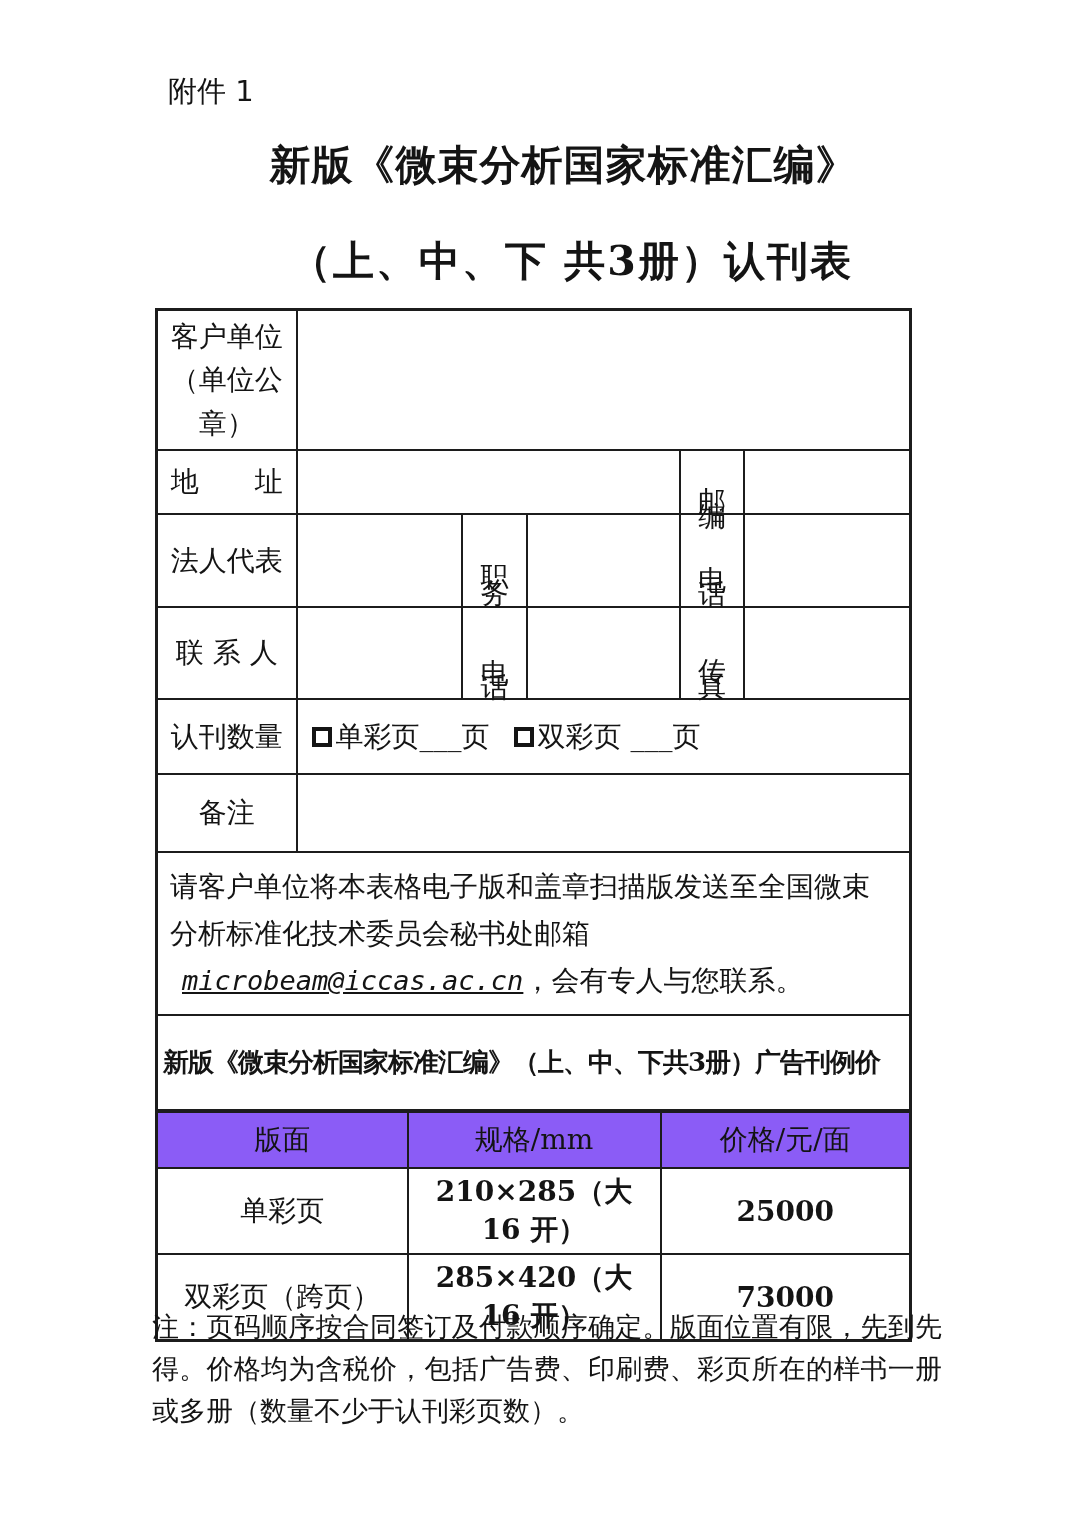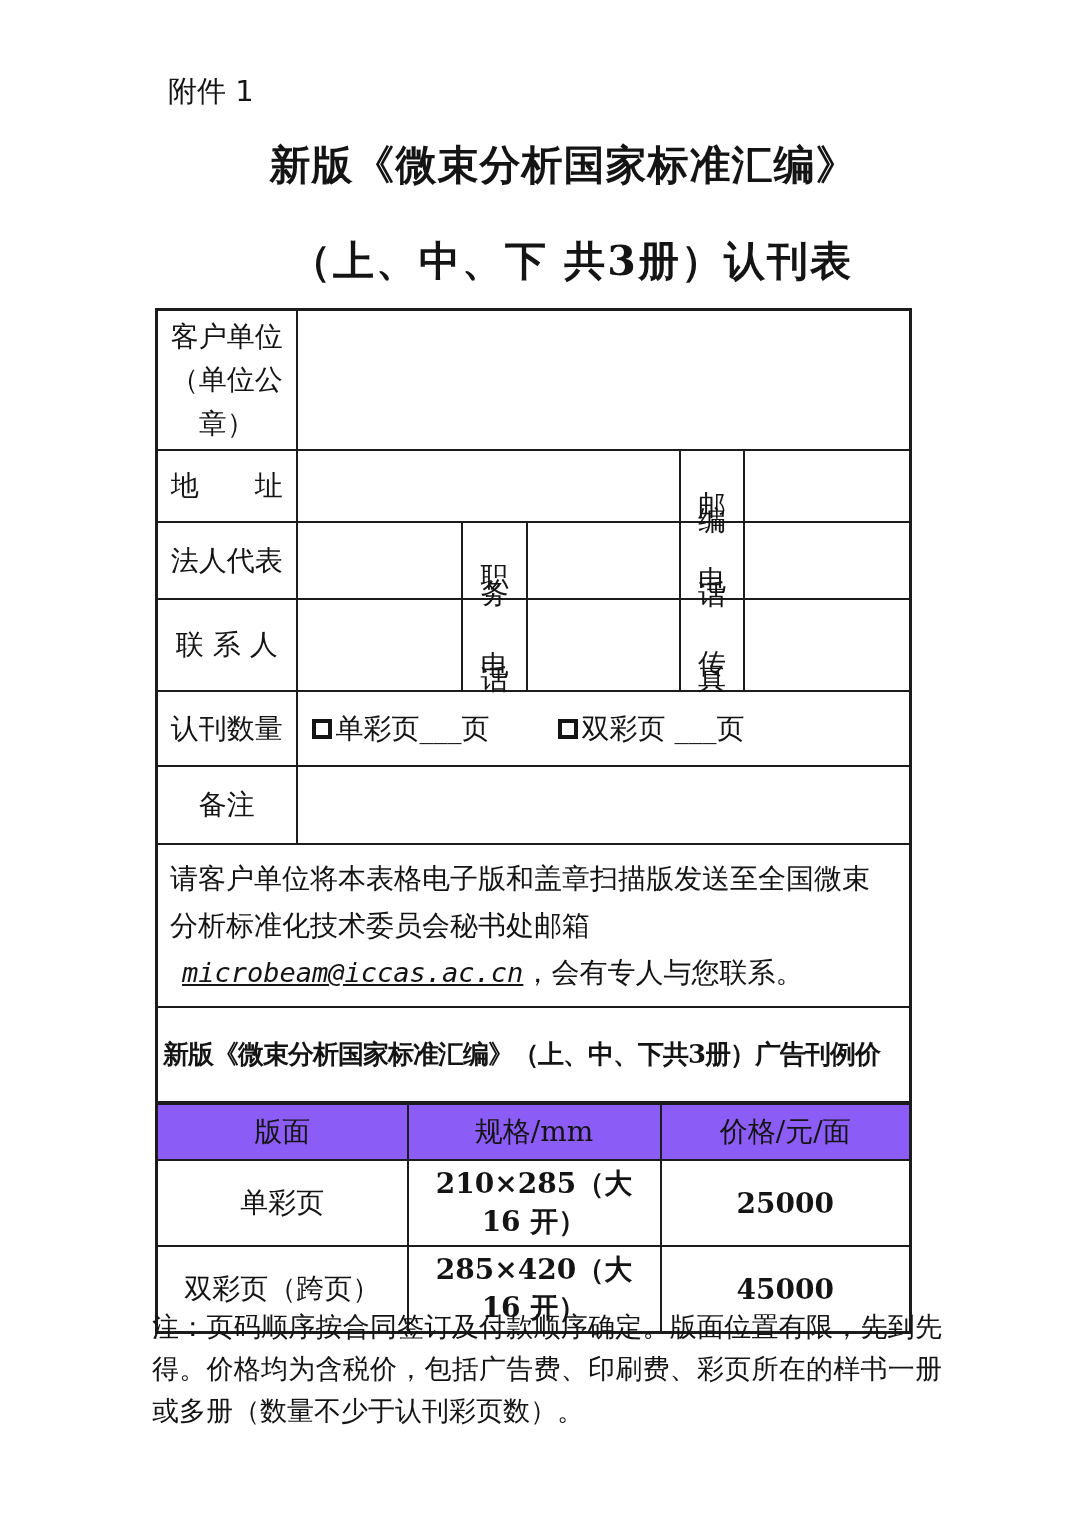--- a/index.html
+++ b/index.html
@@ -32,21 +32,21 @@
   table.outer3 { border: 3px solid #1c1c1c; }
   .lbl { text-align: center; line-height: 1.55; }
   .vcell { text-align: center; padding: 2px 0; }
   .vtext {
     display: inline-block;
     writing-mode: vertical-rl;
     text-orientation: upright;
     letter-spacing: 14px;
     line-height: 1.0;
   }
-  .opt-row { display: flex; align-items: center; gap: 68px; padding-left: 8px; }
+  .opt-row { display: flex; align-items: center; gap: 24px; padding-left: 8px; }
   .opt { display: flex; align-items: center; white-space: pre; }
   .cb {
     display: inline-block; width: 20px; height: 20px;
     border: 4px solid #141414; margin-right: 4px; background: #fff;
     flex: 0 0 auto;
   }
   .notice-cell { line-height: 1.68; padding: 10px 12px; font-size: 28px; }
   .email {
     font-family: "DejaVu Sans Mono", "Liberation Mono", monospace;
     font-style: italic;
@@ -87,27 +87,27 @@
         <col style="width:65px">
       <col style="width:153px">
         <col style="width:64px">
         <col style="width:167px">
     </colgroup>
     <tbody>
         <tr style="height:132px">
       <td class="lbl">客户单位（单位公章）</td>
       <td colspan="5"></td>
     </tr>
-    <tr style="height:72px">
+    <tr style="height:64px">
       <td class="lbl">地　　址</td>
       <td colspan="3"></td>
       <td class="vcell"><span class="vtext">邮编</span></td>
       <td></td>
     </tr>
-    <tr style="height:77px">
+    <tr style="height:93px">
       <td class="lbl">法人代表</td>
       <td></td>
       <td class="vcell"><span class="vtext">职务</span></td>
       <td></td>
       <td class="vcell"><span class="vtext">电话</span></td>
       <td></td>
     </tr>
     <tr style="height:92px">
       <td class="lbl">联 系 人</td>
       <td></td>
@@ -159,20 +159,20 @@
       <th>价格/元/面</th>
     </tr>
     <tr style="height:72px">
       <td class="price-cell-center">单彩页</td>
       <td class="price-bold">210×285（大 16 开）</td>
       <td class="price-bold">25000</td>
     </tr>
     <tr style="height:76px">
       <td class="price-cell-center">双彩页（跨页）</td>
       <td class="price-bold">285×420（大 16 开）</td>
-      <td class="price-bold">45000</td>
+      <td class="price-bold">73000</td>
     </tr>
   </tbody>
     </table>
 
 </div>
 
 <div class="footnote">注：页码顺序按合同签订及付款顺序确定。版面位置有限，先到先得。价格均为含税价，包括广告费、印刷费、彩页所在的样书一册或多册（数量不少于认刊彩页数）。</div>
 
 </body></html>

